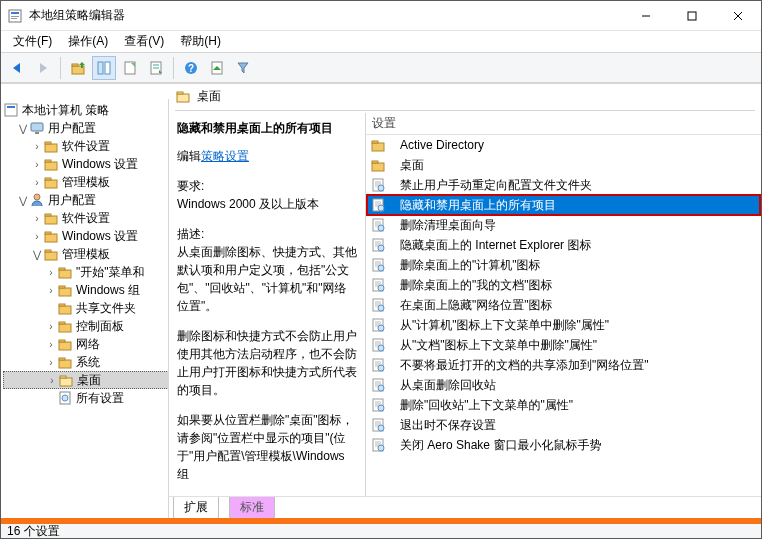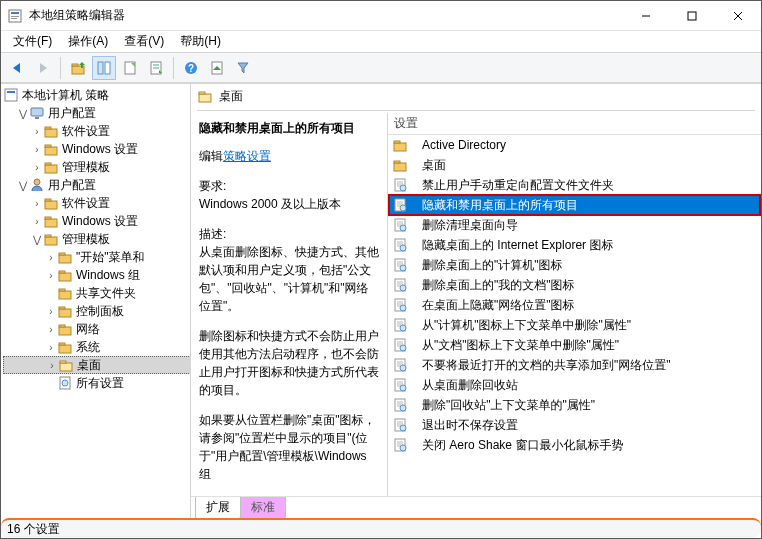--- a/index.html
+++ b/index.html
@@ -21,21 +21,21 @@
   
   .toolbar { height: 30px; display: flex; align-items: center; padding: 0 4px; gap: 2px; border-bottom: 1px solid #d6d6d6; background: #f5f6f7; }
   .toolbar .btn { width: 24px; height: 24px; display: flex; align-items: center; justify-content: center; border: 1px solid transparent; }
   .toolbar .btn.active { border: 1px solid #a3c3e6; background: #dbeaf9; }
   .toolbar .sep { width: 1px; height: 22px; background: #d0d0d0; margin: 0 3px; }
 
   
   .content { flex: 1; display: flex; overflow: hidden; border-top: 1px solid #d6d6d6; }
 
   
-  .tree-pane { width: 190px; display: flex; flex-direction: column; border-right: 1px solid #d6d6d6; }
+  .tree-pane { width: 168px; display: flex; flex-direction: column; border-right: 1px solid #d6d6d6; margin-top: 15px; }
   .tree-scroll { flex: 1; overflow-x: auto; overflow-y: hidden; position: relative; padding: 2px 0 2px 2px; }
   .tree-scroll .inner { min-width: 220px; }
   .tree-row { display: flex; align-items: center; height: 18px; white-space: nowrap; }
   .tree-row .twisty { width: 12px; text-align: center; color: #5a5a5a; font-size: 10px; cursor: pointer; }
   .tree-row .ticon { width: 16px; height: 16px; margin-right: 3px; display: inline-flex; align-items: center; justify-content: center; }
   .tree-row.selected { background: #d6d6d6; border: 1px dotted #606060; height: 18px; }
   .ind0 { padding-left: 0px; } .ind1 { padding-left: 14px; } .ind2 { padding-left: 28px; }
   .ind3 { padding-left: 42px; }
 
   
@@ -49,26 +49,26 @@
   .splitter { width: 1px; background: #d6d6d6; }
   .list-pane { flex: 1; display: flex; flex-direction: column; position: relative; }
   .list-header { height: 22px; display: flex; align-items: center; padding-left: 6px; border-bottom: 1px solid #e0e0e0; color: #444; }
   .list-scroll { flex: 1; overflow-y: auto; }
   .list-row { height: 20px; display: flex; align-items: center; padding-left: 4px; white-space: nowrap; gap: 14px; }
   .list-row.selected { background: #0078d7; color: #fff; }
   .list-row.highlight-box { position: relative; }
   .list-row.highlight-box::after { content: ""; position: absolute; left: 0; right: 0; top: -1px; bottom: -1px; border: 2px solid #c00; pointer-events: none; }
 
   
-  .tabsbar { height: 22px; display: flex; align-items: flex-end; padding-left: 4px; border-top: 1px solid #e0e0e0; background: #fff; }
+  .tabsbar { height: 22px; display: flex; align-items: flex-end; padding-left: 4px; border-top: 1px solid #e0e0e0; background: #fff; gap: 11px; }
   .tab { padding: 2px 10px; border: 1px solid #bfbfbf; border-top: none; border-bottom: 1px solid #fff; border-radius: 0 0 3px 3px; font-size: 12px; position: relative; top: 1px; margin-right: -1px; background: #fff; }
   .tab.inactive { background: #f0abfc; color: #555; border-bottom-color: #bfbfbf; }
 
   
-  .statusbar { height: 20px; border-top: 2px solid #f97316; display: flex; align-items: center; padding: 0 6px; font-size: 12px; background: #f5f6f7; border-radius: 8px; }
+  .statusbar { height: 20px; border-top: 6px solid #f97316; display: flex; align-items: center; padding: 0 6px; font-size: 12px; background: #f5f6f7; }
 
   
   ::-webkit-scrollbar { width: 16px; height: 16px; }
   ::-webkit-scrollbar-track { background: #f0f0f0; }
   ::-webkit-scrollbar-thumb { background: #c2c2c2; border: 1px solid #a8a8a8; }
   ::-webkit-scrollbar-button { background: #f0f0f0; height: 16px; width: 16px; border: 1px solid #c2c2c2; }
 
   
   svg { display: block; }
 </style>

